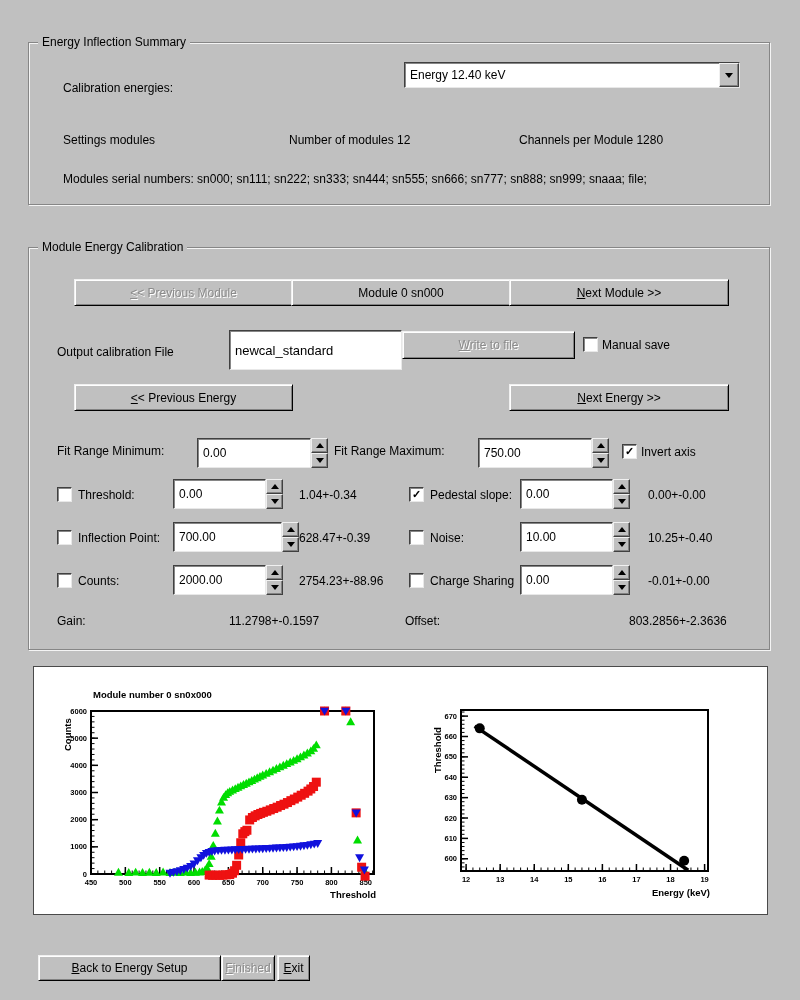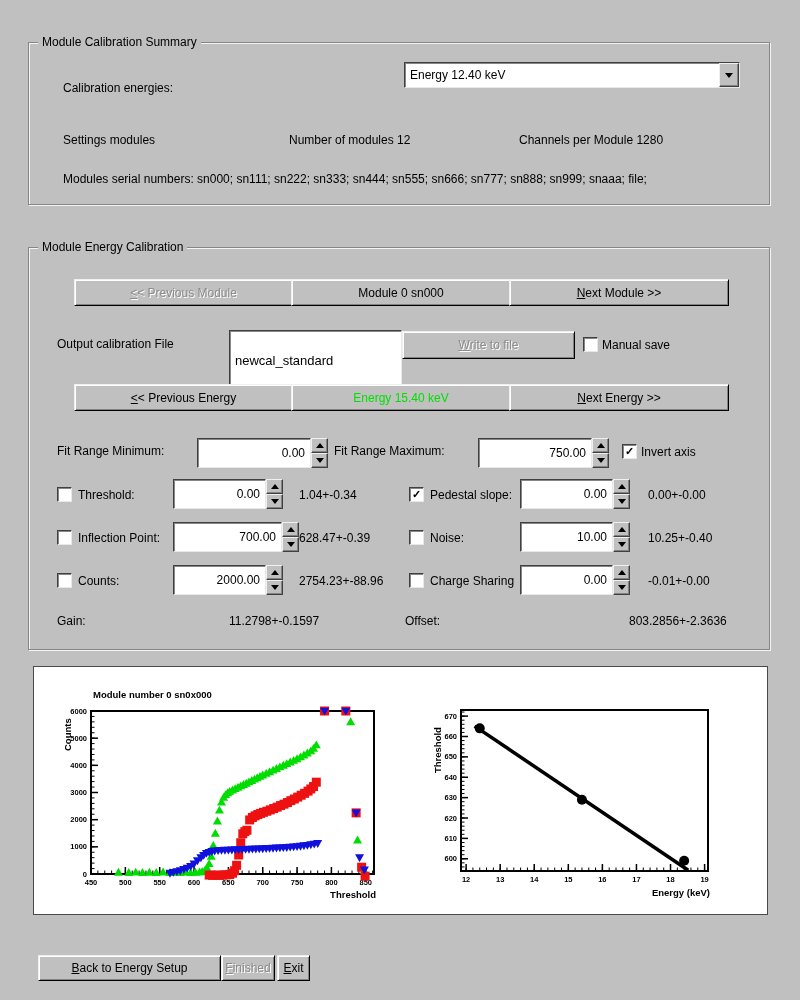--- a/index.html
+++ b/index.html
@@ -9,29 +9,29 @@
   .groupbox{position:absolute;border:1px solid #868686;
             box-shadow:1px 1px 0 #f4f4f4, inset 1px 1px 0 #f4f4f4}
   .gb-label{position:absolute;top:-8px;left:9px;background:#c0c0c0;padding:0 4px;white-space:nowrap}
   .btn{position:absolute;background:#c0c0c0;border:1px solid;border-color:#f0f0f0 #000 #000 #f0f0f0;
        box-shadow:inset 1px 1px 0 #fff, inset -1px -1px 0 #828282;
        display:flex;align-items:center;justify-content:center;font-size:12px;cursor:pointer;white-space:nowrap}
   .btn.disabled{color:#8b8b8b;text-shadow:1px 1px 0 #fff;cursor:default}
   .green-text{color:#00e000}
   .sunken{background:#fff;border:1px solid;border-color:#404040 #e8e8e8 #e8e8e8 #404040;
           box-shadow:inset 1px 1px 0 #868686}
-  .text-input{position:absolute;font:13px "Liberation Sans",sans-serif;padding:16px 5px;outline:none}
+  .text-input{position:absolute;font:13px "Liberation Sans",sans-serif;padding:6px 5px;outline:none}
   .combo{position:absolute;display:flex;align-items:center;font-size:12px}
   .combo-text{padding-left:5px;flex:1}
   .combo-btn{width:18px;align-self:stretch;background:#c0c0c0;border:1px solid;
              border-color:#f0f0f0 #404040 #404040 #f0f0f0;box-shadow:inset -1px -1px 0 #828282;
              display:flex;align-items:center;justify-content:center;cursor:pointer}
   .spin{position:absolute;display:flex;height:30px}
   .spin input{border:none;outline:none;background:transparent;width:100%;height:100%;
-              font:12px "Liberation Sans",sans-serif;text-align:right;padding:3px 5px;box-sizing:border-box}
+              font:12px "Liberation Sans",sans-serif;text-align:left;padding:3px 5px;box-sizing:border-box}
   .spin-field{flex:1;background:#fff;border:1px solid;border-color:#404040 #e8e8e8 #e8e8e8 #404040;
               box-shadow:inset 1px 1px 0 #868686}
   .spin-btns{width:17px;display:flex;flex-direction:column}
   .spin-btn{flex:1;background:#c0c0c0;border:1px solid;border-color:#f0f0f0 #404040 #404040 #f0f0f0;
             box-shadow:inset -1px -1px 0 #828282;display:flex;align-items:center;justify-content:center;cursor:pointer}
   .tri-up{width:0;height:0;border-left:4px solid transparent;border-right:4px solid transparent;border-bottom:5px solid #000}
   .tri-dn{width:0;height:0;border-left:4px solid transparent;border-right:4px solid transparent;border-top:5px solid #000}
   .cb{position:absolute;width:13px;height:13px;background:#fff;border:1px solid;
       border-color:#404040 #e8e8e8 #e8e8e8 #404040;box-shadow:inset 1px 1px 0 #868686;
       font:bold 11px "Liberation Sans",sans-serif;line-height:12px;text-align:center;cursor:pointer}
@@ -41,21 +41,21 @@
   .plot-panel svg{position:absolute}
   .tick{font:bold 7.5px "Liberation Sans",sans-serif;fill:#000}
   .ctitle{font:bold 9.5px "Liberation Sans",sans-serif;fill:#000}
   .clab{font:bold 9.5px "Liberation Sans",sans-serif;fill:#000}
   u{text-decoration:underline}
 </style>
 </head>
 <body>
 
 <div class="groupbox" style="left:28px;top:42px;width:740px;height:161px">
-  <span class="gb-label">Module Calibration Summary</span>
+  <span class="gb-label">Energy Inflection Summary</span>
 
   <span class="lbl" style="left:34px;top:38px">Calibration energies:</span>
 
   <div class="combo sunken" style="left:375px;top:19px;width:334px;height:24px">
     <span class="combo-text">Energy 12.40 keV</span>
     <span class="combo-btn">
         <span class="tri-dn"></span>
       </span>
   </div>
 
@@ -66,28 +66,27 @@
   <span class="lbl" style="left:34px;top:129px">Modules serial numbers: sn000; sn111; sn222; sn333; sn444; sn555; sn666; sn777; sn888; sn999; snaaa; file;</span>
 </div>
 
 <div class="groupbox" style="left:28px;top:247px;width:740px;height:401px">
   <span class="gb-label">Module Energy Calibration</span>
 
   <div class="btn disabled" style="left:45px;top:31px;width:217px;height:25px"><u>&lt;</u>&lt; Previous Module</div>
   <div class="btn" style="left:262px;top:31px;width:218px;height:25px">Module 0 sn000</div>
   <div class="btn" style="left:480px;top:31px;width:218px;height:25px"><u>N</u>ext Module &gt;&gt;</div>
 
-  <span class="lbl" style="left:28px;top:89px">Output calibration File</span>
+  <span class="lbl" style="left:28px;top:97px">Output calibration File</span>
   <input class="text-input sunken" style="left: 200px; top: 82px; width: 161px; height: 26px;" value="newcal_standard">
   <div class="btn disabled" style="left:373px;top:83px;width:171px;height:26px"><u>W</u>rite to file</div>
   <div class="cb" style="left:554px;top:89px" data-check="false"></div>
   <span class="lbl" style="left:573px;top:90px">Manual save</span>
 
   <div class="btn" style="left:45px;top:136px;width:217px;height:25px"><u>&lt;</u>&lt; Previous Energy</div>
-  <div class="btn green-text" style="left:262px;top:136px;width:218px;height:25px">Energy 15.40 keV</div>
   <div class="btn" style="left:480px;top:136px;width:218px;height:25px"><u>N</u>ext Energy &gt;&gt;</div>
 
   <span class="lbl" style="left:28px;top:196px">Fit Range Minimum:</span>
   <div class="spin" style="left:168px;top:190px;width:131px">
     <div class="spin-field"><input value="0.00" style=""></div>
     <div class="spin-btns">
       <div class="spin-btn">
           <span class="tri-up"></span>
         </div>
       <div class="spin-btn">

